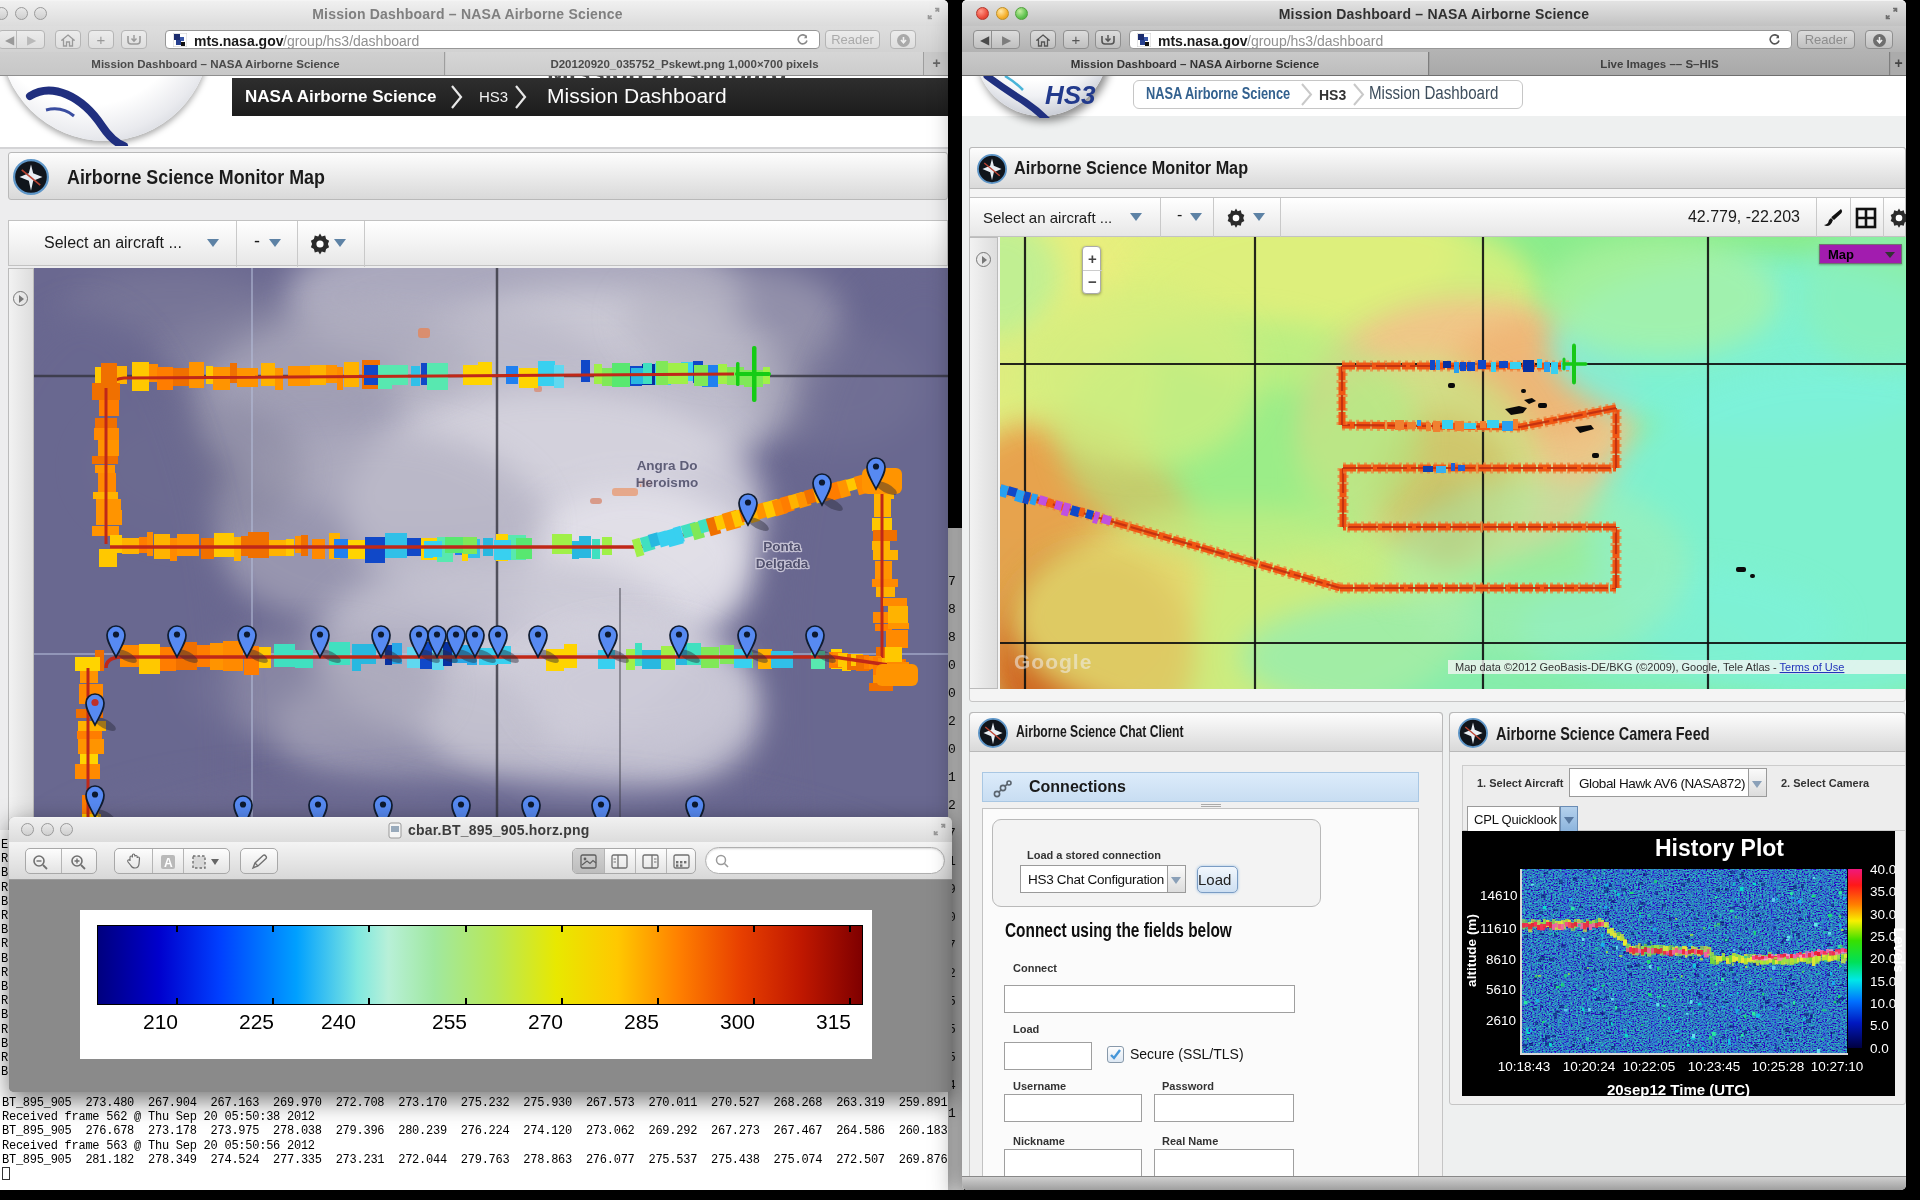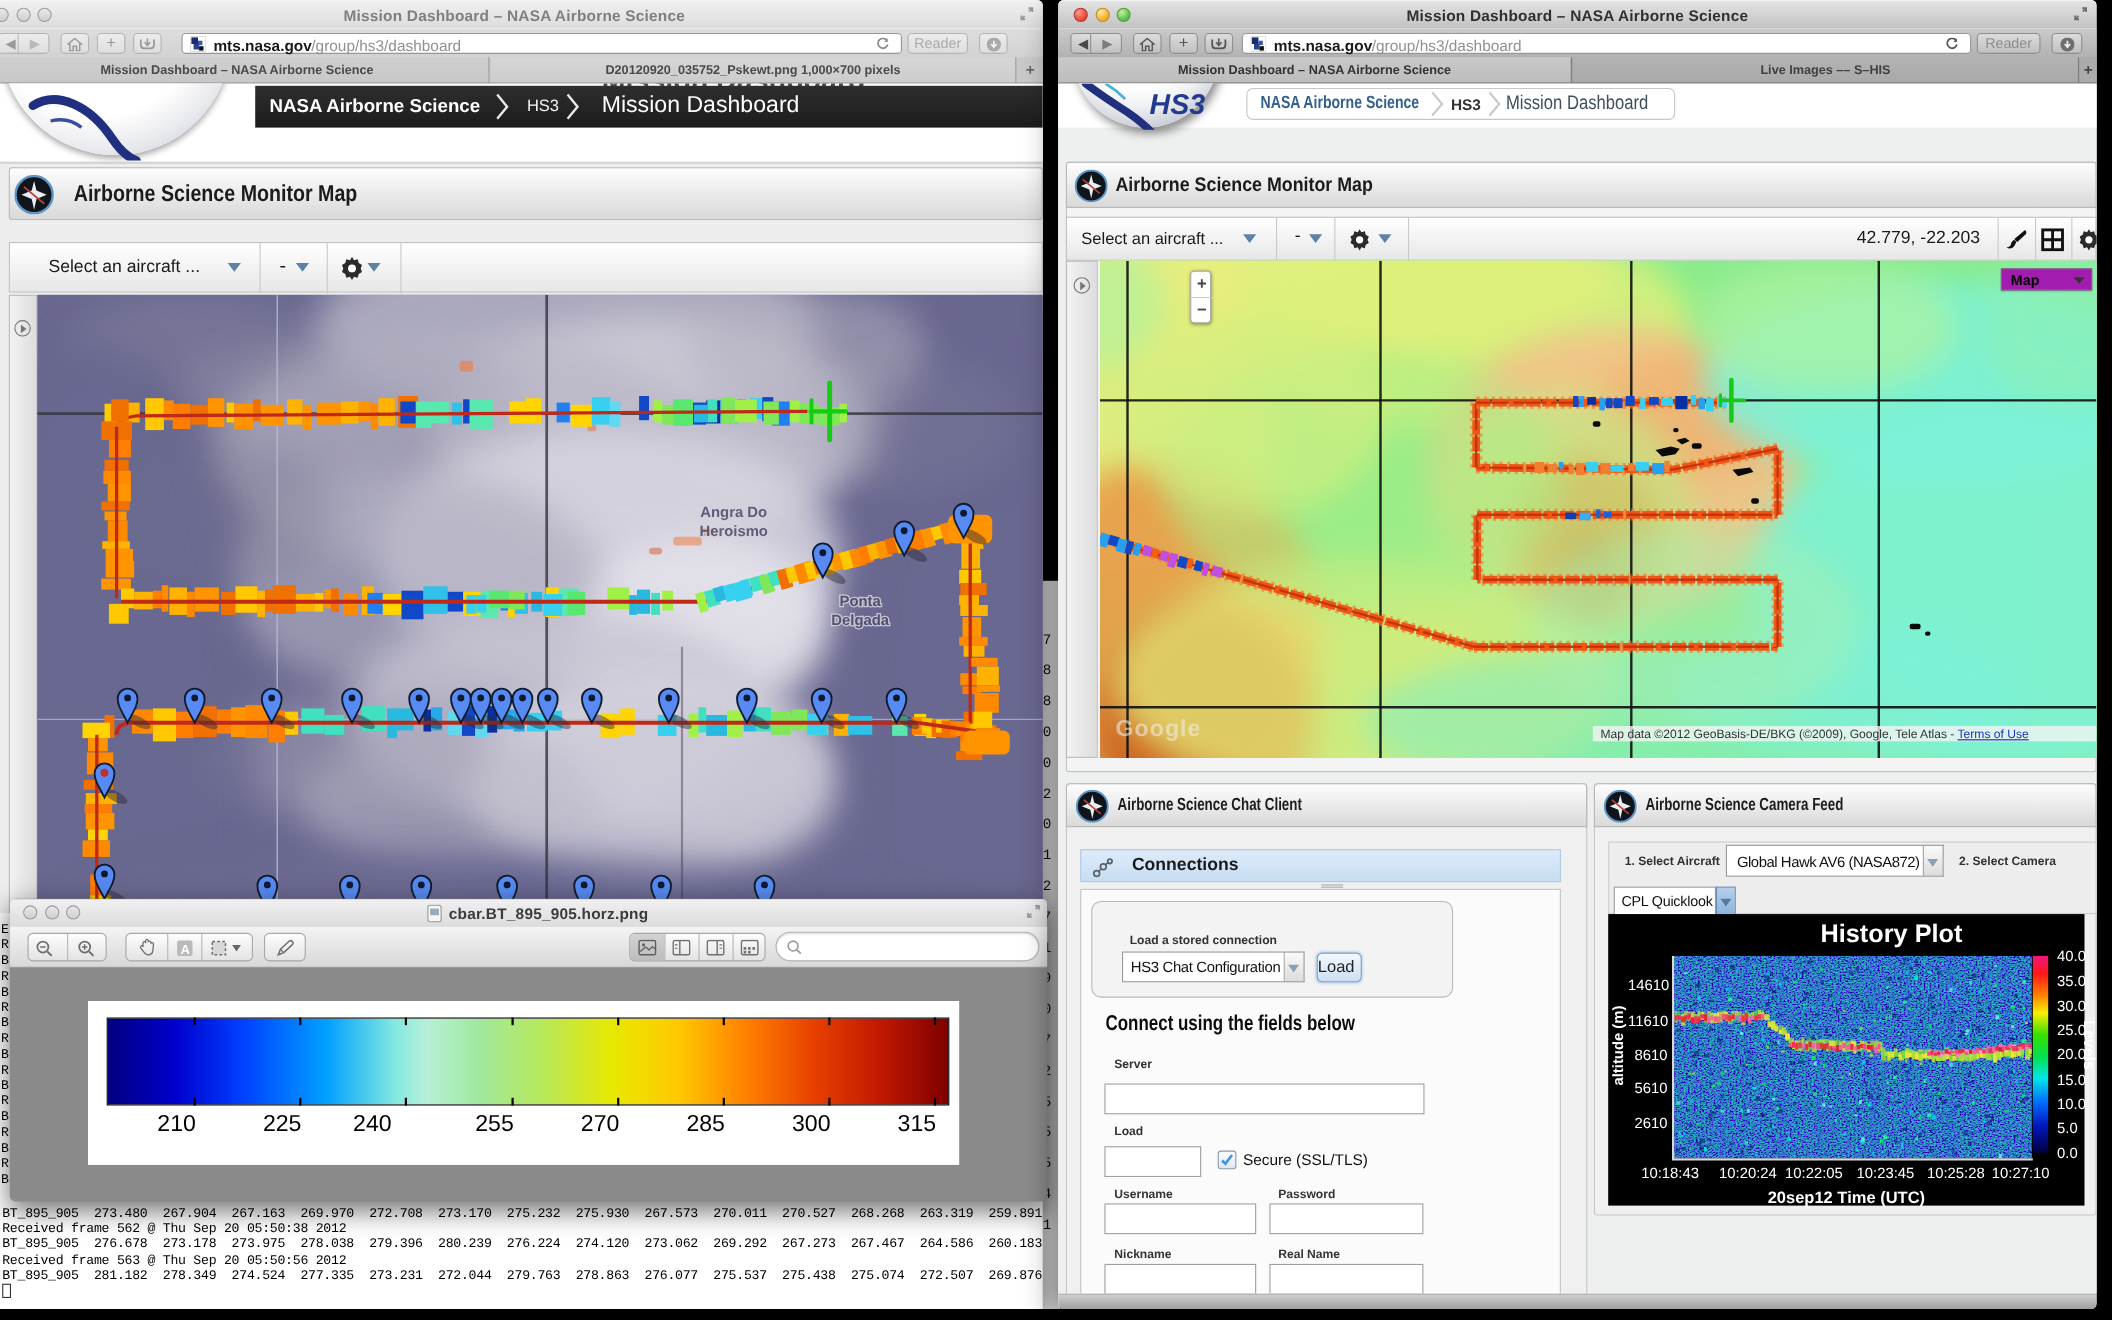--- a/index.html
+++ b/index.html
@@ -954,21 +954,21 @@
           <div class="lbl" style="left:34px;top:29px;">Load a stored connection</div>
           <div class="abs" style="left:27px;top:45px;width:148px;height:28px;background:#fff;border:1px solid #9a9a9a;overflow:hidden;">
             <div class="abs" style="left:7px;top:6px;font-size:13.5px;color:#111;white-space:nowrap;letter-spacing:-0.3px;">HS3 Chat Configuration</div>
           </div>
           <div class="abs" style="left:175px;top:45px;width:18px;height:28px;background:linear-gradient(#fafafa,#dcdcdc);border:1px solid #9a9a9a;border-left:none;">
             <span class="tri abs" style="left:3px;top:11px;border-left-width:5px;border-right-width:5px;border-top-width:7px;border-top-color:#8aa0b8;"></span>
           </div>
           <div class="abs" style="left:204px;top:46px;width:41px;height:27px;background:linear-gradient(#f2f7fd,#cddff2);border:1px solid #7a9cc4;border-radius:5px;box-shadow:0 0 3px #9cc0e4;text-align:left;line-height:25px;font-size:15px;color:#222;">Load</div>
         </div>
         <div class="abs" style="left:22px;top:110px;font-size:19.5px;font-weight:bold;color:#0d0d0d;"><span class="sx" style="transform:scaleX(.79);">Connect using the fields below</span></div>
-        <div class="lbl" style="left:30px;top:153px;">Server</div>
+        <div class="lbl" style="left:30px;top:153px;">Connect</div>
         <input class="f" style="left: 21px; top: 176px; width: 291px; height: 28px;">
         <div class="lbl" style="left:30px;top:214px;">Load</div>
         <input class="f" style="left: 21px; top: 233px; width: 88px; height: 28px;">
         <div class="abs" style="left:124px;top:237px;width:17px;height:17px;background:linear-gradient(#fdfdfd,#dde8f4);border:1px solid #8899aa;border-radius:3px;">
           <svg class="abs" style="left:1px;top:1px;" width="13" height="13">
                 <path d="M2 7 L5 10 L11 2" stroke="#4596d8" stroke-width="2.4" fill="none"></path>
               </svg>
         </div>
         <div class="abs" style="left:147px;top:237px;font-size:14px;color:#111;">Secure (SSL/TLS)</div>
         <div class="lbl" style="left:30px;top:271px;">Username</div>
@@ -982,21 +982,21 @@
       </div>
     </div>
 
     <div class="abs" style="left:487px;top:636px;width:457px;height:393px;background:#f0f0f0;border:1px solid #c5c5c5;border-radius:3px;">
       <div class="phead" style="left:-1px;top:-1px;width:457px;height:40px;">
         <svg class="abs" style="left:8px;top:5px;" width="30" height="30" viewBox="0 0 33 33">
               <circle cx="16.5" cy="16.5" r="15.5" fill="#10151c" stroke="#5e96c8" stroke-width="2"></circle>
               <path d="M16.5 5 L18.5 13 L27 16.5 L18.5 20 L16.5 29 L14.5 20 L6 16.5 L14.5 13 Z" fill="#e8eef4"></path>
               <path d="M8 10 L25 24" stroke="#b43" stroke-width="1.5"></path>
             </svg>
-        <div class="pt" style="left:46px;top:10px;font-size:16px;"><span class="sx" style="transform:scaleX(.76);">Airborne Science Camera Feed</span></div>
+        <div class="pt" style="left:46px;top:10px;font-size:19px;"><span class="sx" style="transform:scaleX(.76);">Airborne Science Camera Feed</span></div>
       </div>
       <div class="abs" style="left:12px;top:52px;width:444px;height:66px;background:#ededed;border:1px solid #ccc;">
         <div class="lbl" style="left:14px;top:11px;">1. Select Aircraft</div>
         <div class="abs" style="left:106px;top:2px;width:180px;height:29px;background:#fff;border:1px solid #9a9a9a;overflow:hidden;">
           <div class="abs" style="left:9px;top:7px;font-size:13.5px;color:#111;white-space:nowrap;letter-spacing:-0.4px;">Global Hawk AV6 (NASA872)</div>
         </div>
         <div class="abs" style="left:286px;top:2px;width:18px;height:29px;background:linear-gradient(#fafafa,#dcdcdc);border:1px solid #9a9a9a;border-left:none;">
           <span class="tri abs" style="left:3px;top:12px;border-left-width:5px;border-right-width:5px;border-top-width:7px;border-top-color:#8aa0b8;"></span>
         </div>
         <div class="lbl" style="left:318px;top:11px;">2. Select Camera</div>
@@ -1700,21 +1700,21 @@
         <div class="abs" style="left:58px;top:222px;width:328px;height:2px;background:#d8d8d8;"></div>
         <div class="abs" style="font-size:13.5px;color:#fff;text-align:right;">
           <span class="abs" style="left:18px;top:57px;width:36px;">14610</span>
           <span class="abs" style="left:18px;top:90px;width:36px;">11610</span>
           <span class="abs" style="left:18px;top:121px;width:36px;">8610</span>
           <span class="abs" style="left:18px;top:151px;width:36px;">5610</span>
           <span class="abs" style="left:18px;top:182px;width:36px;">2610</span>
         </div>
         <div class="abs" style="left:-36px;top:112px;width:90px;font-size:13.5px;font-weight:bold;color:#fff;transform:rotate(-90deg);text-align:center;">altitude (m)</div>
         <div class="abs" style="font-size:13.5px;color:#fff;">
-          <span class="abs" style="left:30px;top:228px;width:64px;text-align:left;">10:18:43</span>
+          <span class="abs" style="left:30px;top:228px;width:64px;text-align:center;">10:18:43</span>
           <span class="abs" style="left:95px;top:228px;width:64px;text-align:center;">10:20:24</span>
           <span class="abs" style="left:155px;top:228px;width:64px;text-align:center;">10:22:05</span>
           <span class="abs" style="left:220px;top:228px;width:64px;text-align:center;">10:23:45</span>
           <span class="abs" style="left:284px;top:228px;width:64px;text-align:center;">10:25:28</span>
           <span class="abs" style="left:343px;top:228px;width:64px;text-align:center;">10:27:10</span>
         </div>
         <div class="abs" style="left:0;top:250px;width:433px;text-align:center;font-size:15px;font-weight:bold;color:#fff;">20sep12 Time (UTC)</div>
         <div class="abs" id="cbar2" style="left:386px;top:38px;width:14px;height:179px;background:linear-gradient(#f0187c 0%,#ff1818 9%,#ff8000 20%,#f8f000 29%,#38e000 40%,#00e058 52%,#00e8e8 62%,#0070ff 74%,#0018c0 86%,#000040 100%);"></div>
         <div class="abs" style="font-size:13.5px;color:#fff;">
           <span class="abs" style="left:408px;top:31px;">40.0</span>

